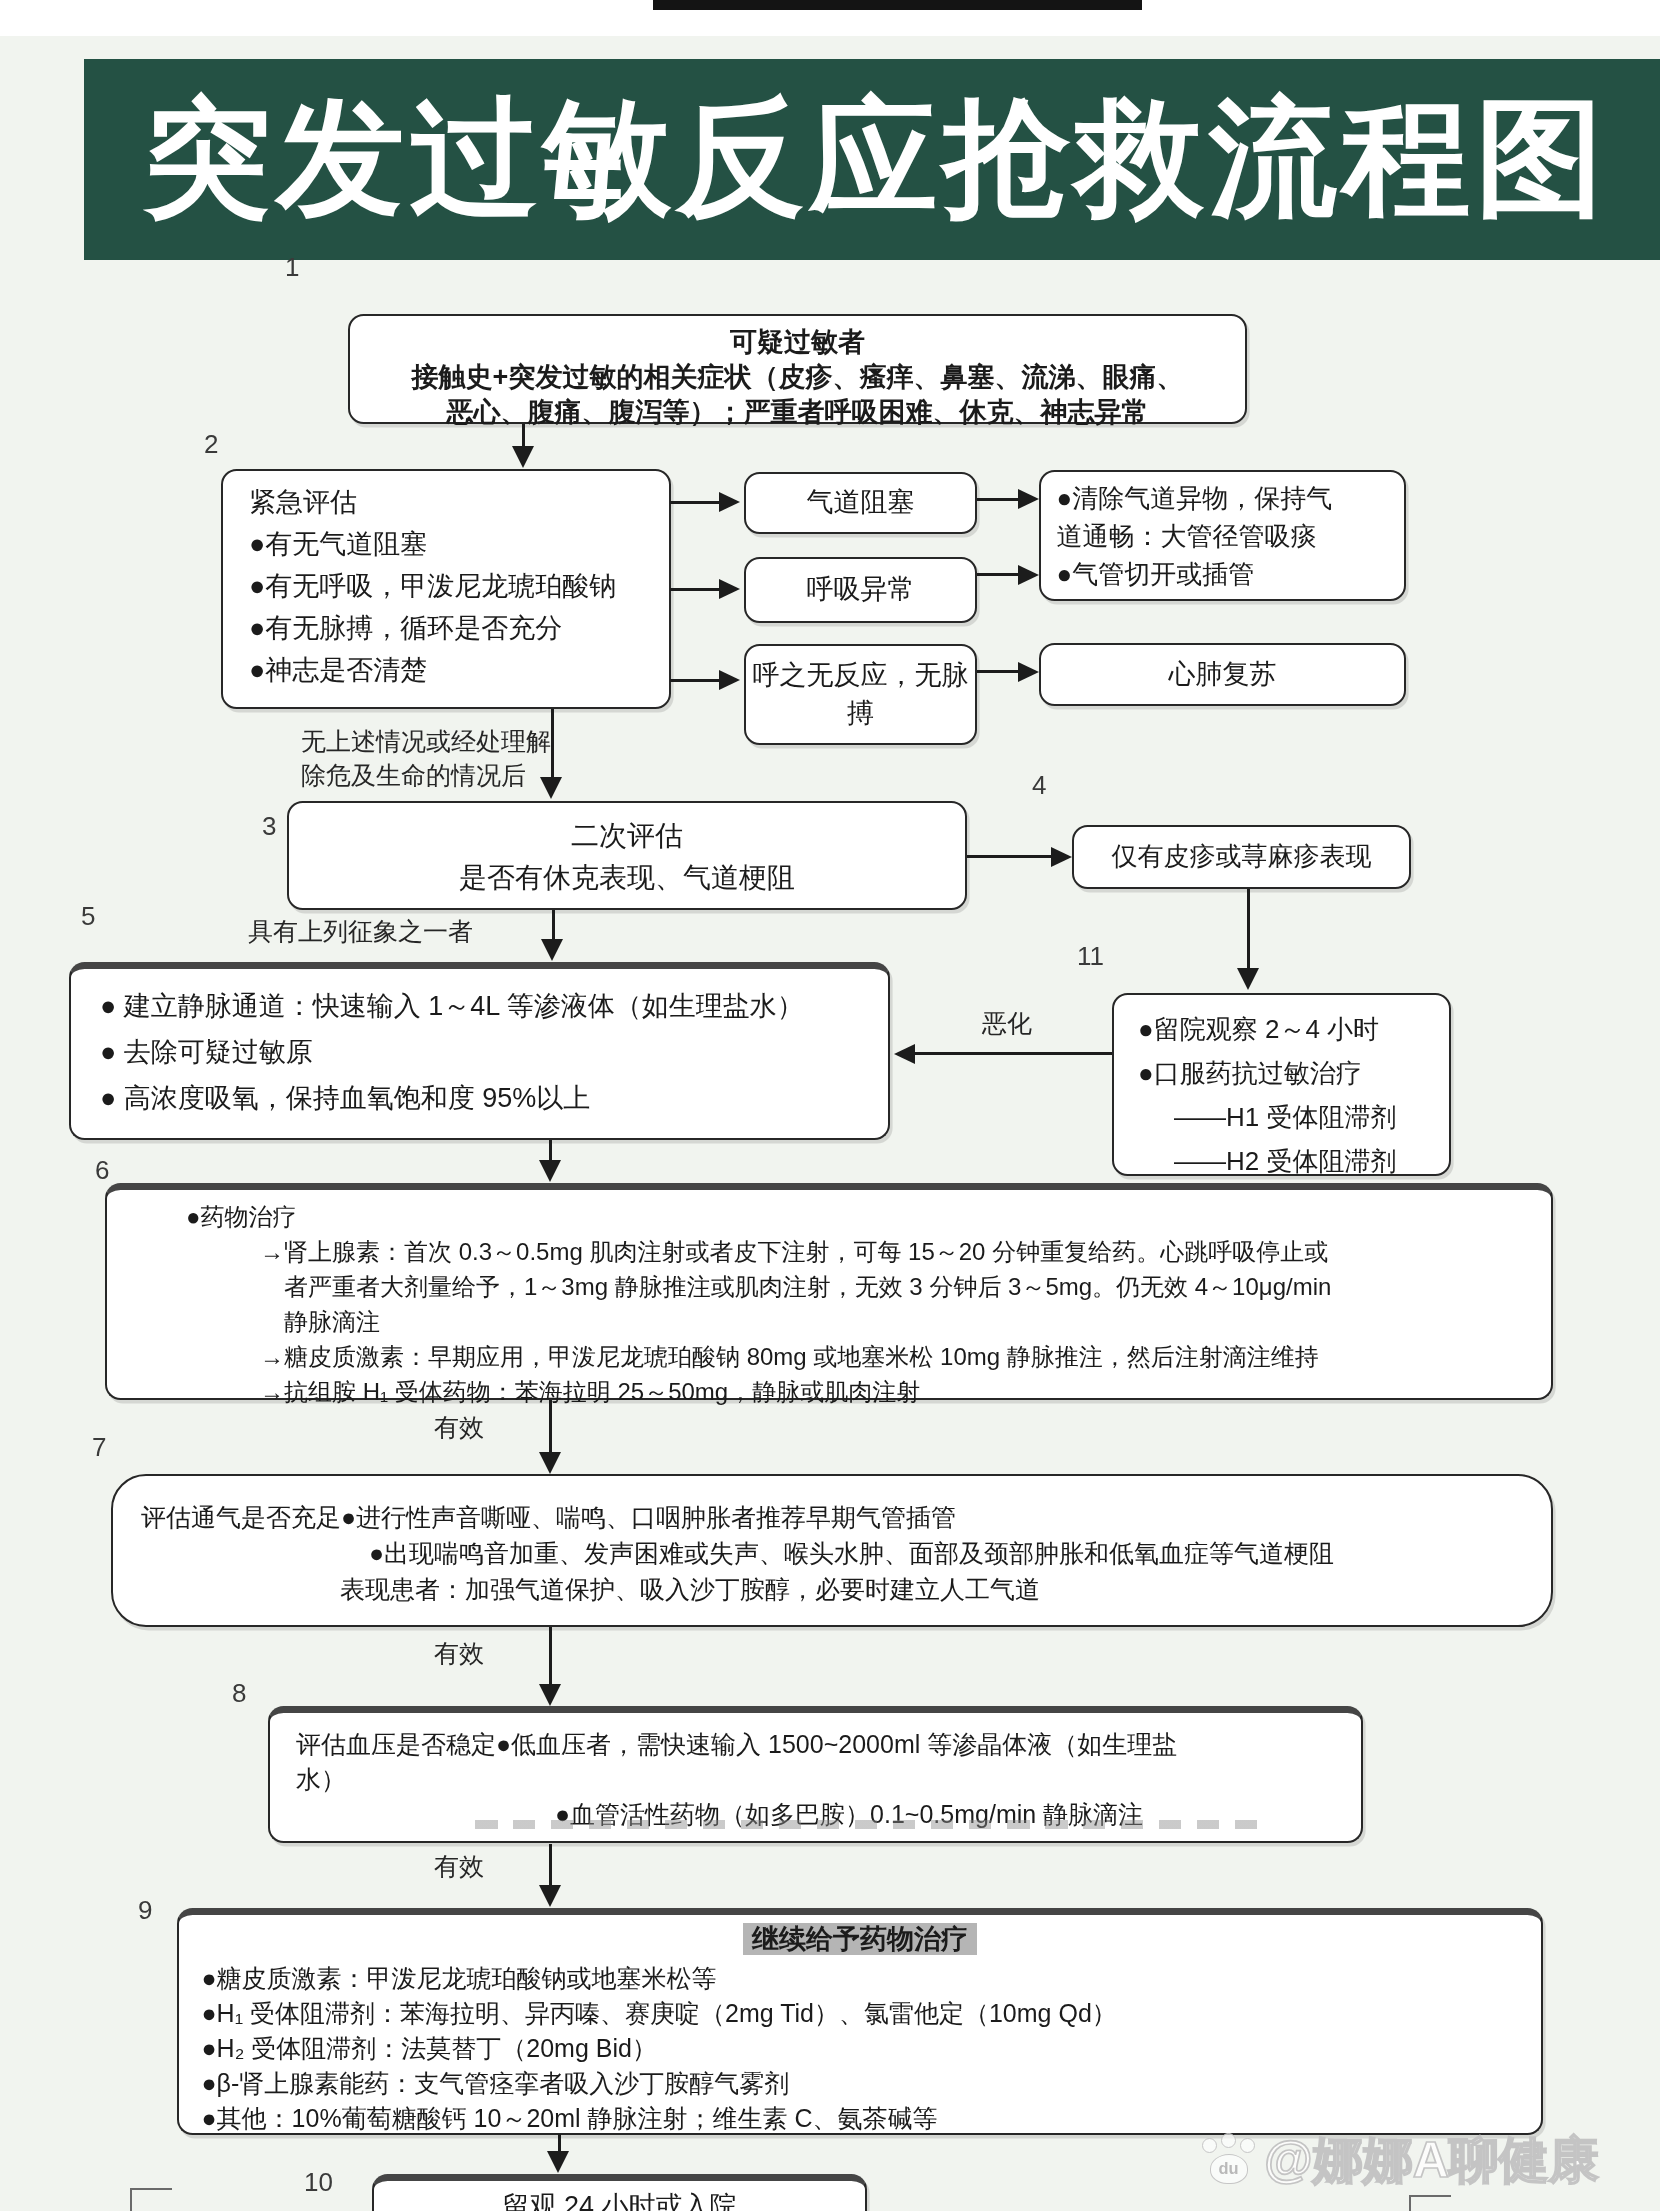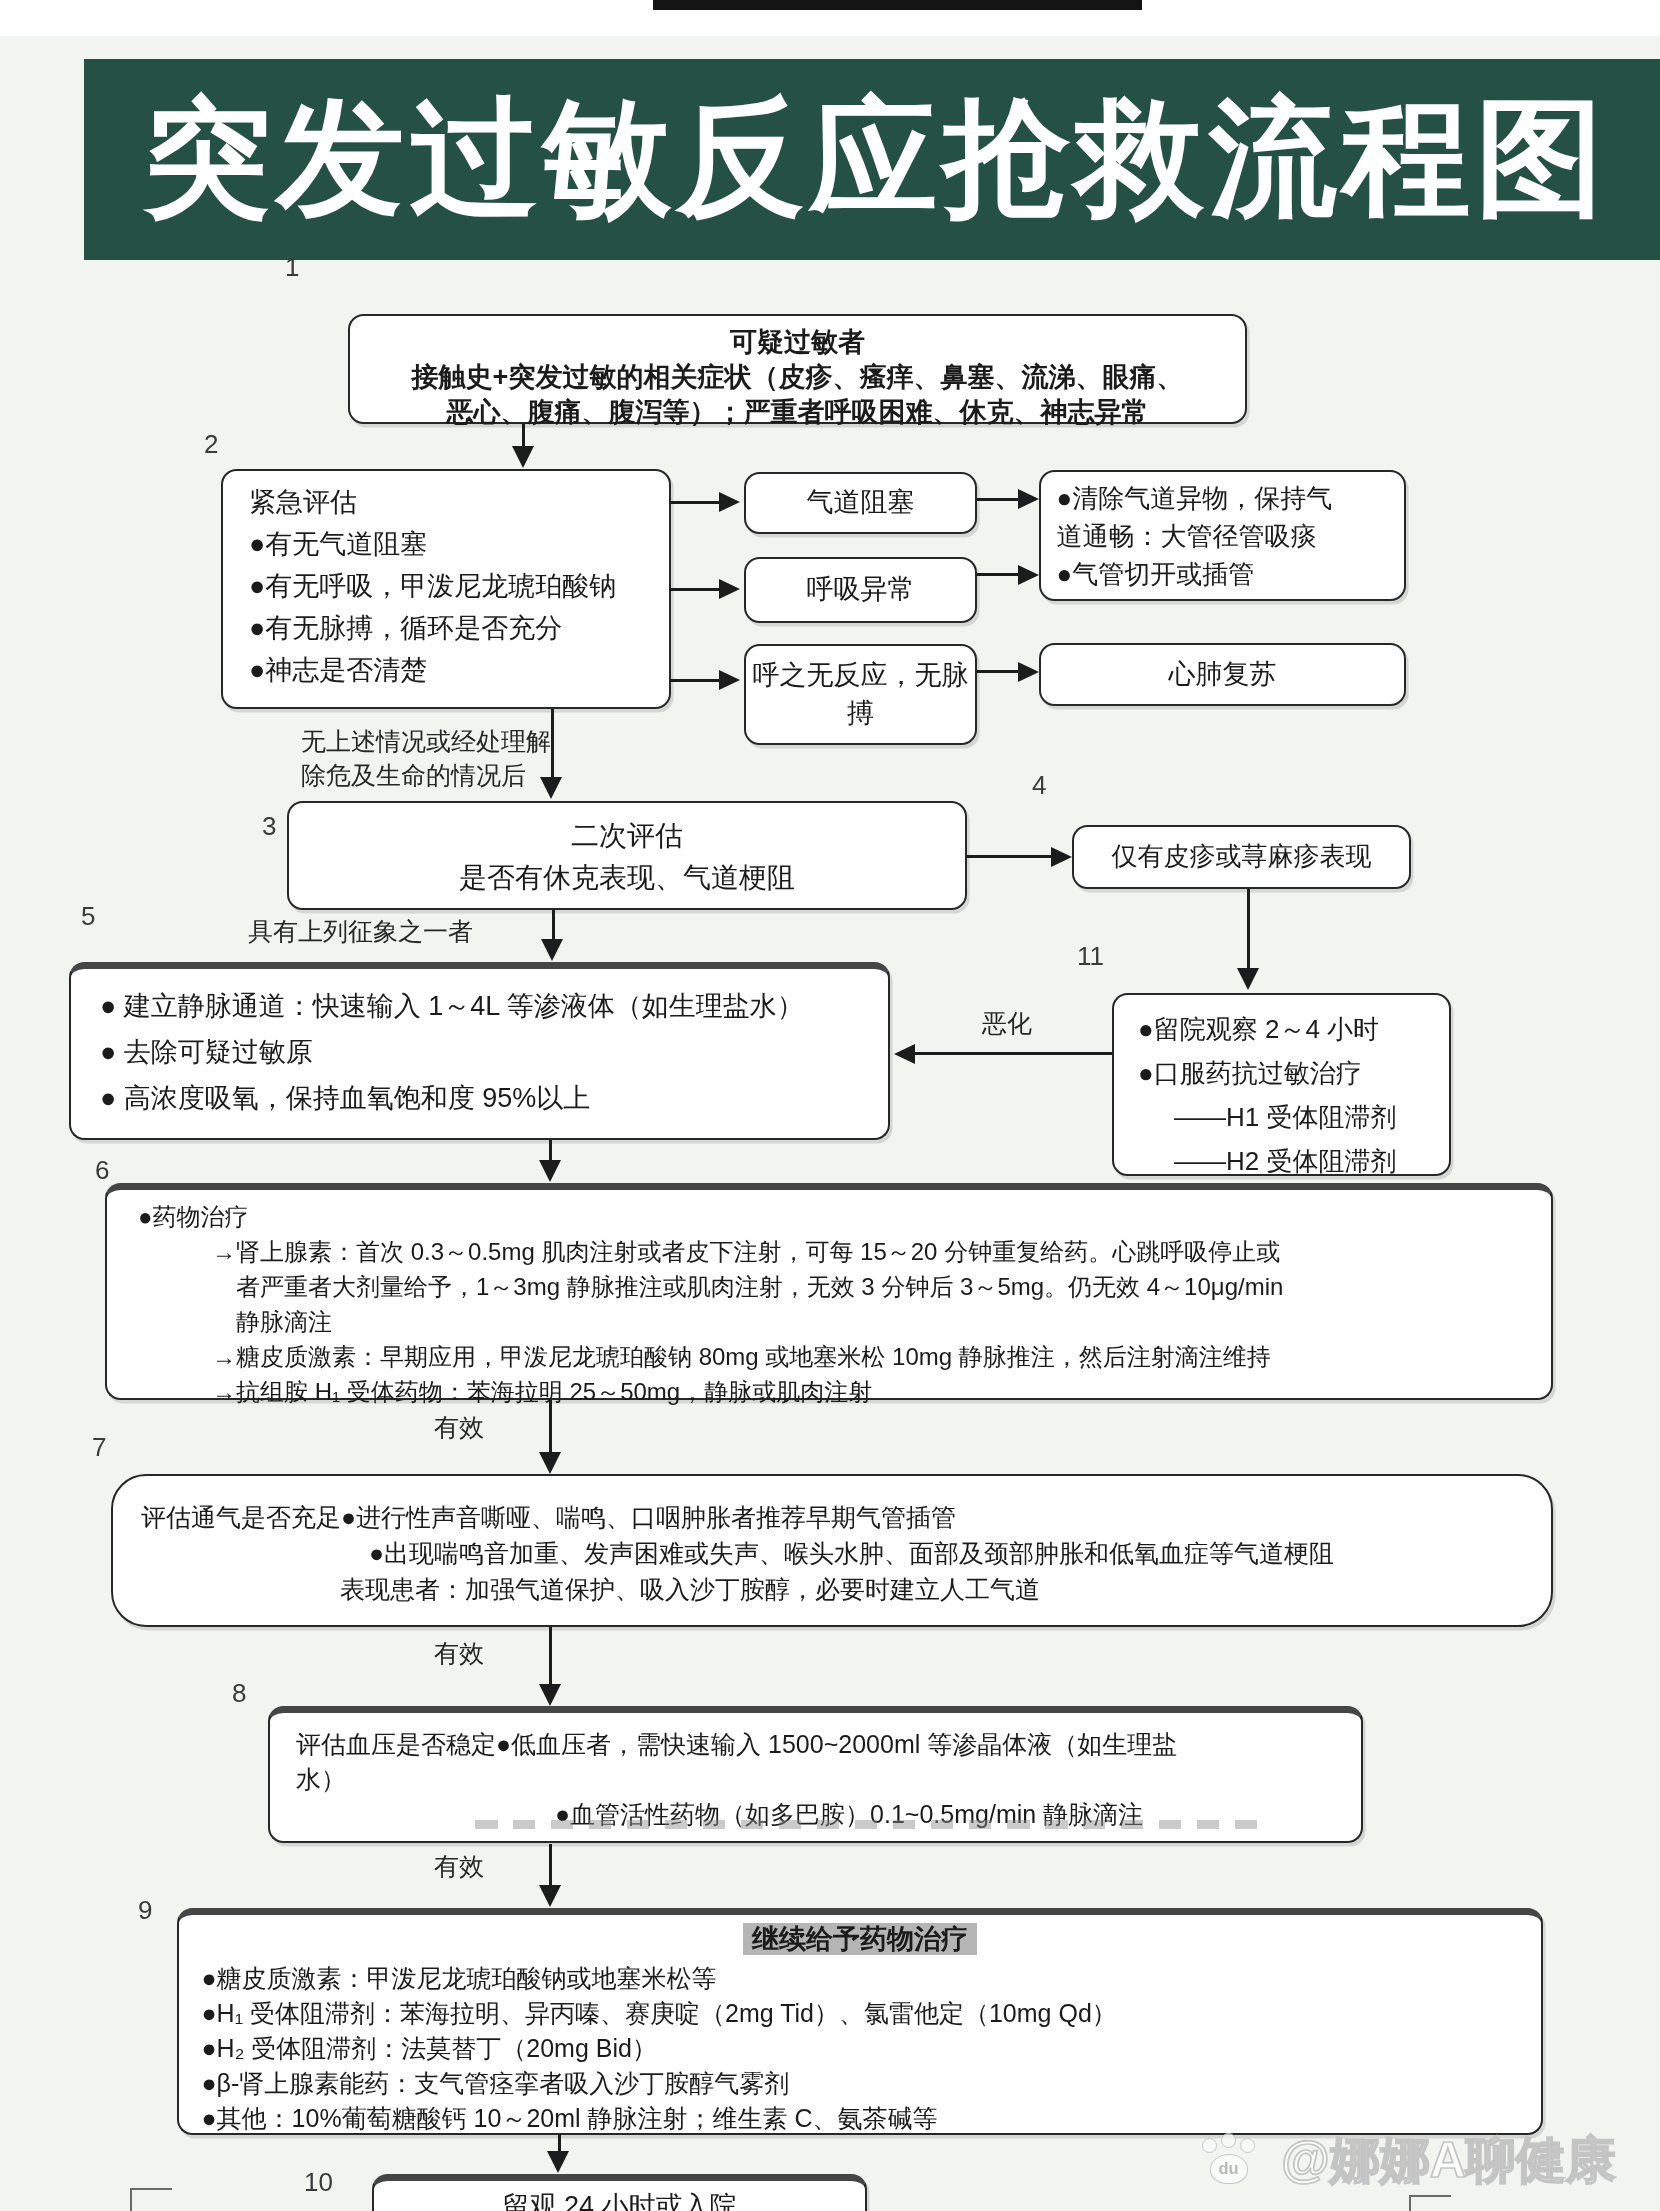--- a/index.html
+++ b/index.html
@@ -37,21 +37,21 @@
   .b7{padding-top:22.5px;font-size:25px;line-height:36px;}
   .b8{padding-top:14px;font-size:25px;line-height:35px;}
   .b9{padding-top:7px;font-size:25px;line-height:35px;}
   .b9 .ttl{text-align:center;font-weight:700;font-size:27px;margin-bottom:3.5px;}
   .b9 .ttl span{background:#b5b5b5;padding:0.9px 8.6px;}
   .b9 .ln{padding-left:22.5px;}
   .b10{font-size:27px;padding-top:7px;text-align:center;}
   .fadeline{position:absolute;left:205px;top:107px;width:796px;height:8.6px;opacity:.45;
     background:repeating-linear-gradient(90deg,#8a8a8a 0 22.5px,transparent 22.5px 38px);}
   .bracket{position:absolute;border-top:2.6px solid #6a6a6a;border-left:2.6px solid #6a6a6a;}
-  .wm{position:absolute;left:1200px;top:2127px;display:flex;align-items:center;gap:24px;}
+  .wm{position:absolute;left:1200px;top:2127px;display:flex;align-items:center;gap:7px;}
   .wm-text{font-size:50px;font-weight:700;color:rgba(255,255,255,0.75);-webkit-text-stroke:1.7px #c4c4c4;white-space:nowrap;}
   .paw{position:relative;width:57px;height:52px;}
   .toe{position:absolute;width:13px;height:13px;border:1.7px solid #c6c6c6;border-radius:50%;background:rgba(255,255,255,0.6);}
   .pad{position:absolute;left:9.5px;top:19px;width:36px;height:28px;border:1.7px solid #c6c6c6;border-radius:50% 50% 45% 45%;background:rgba(255,255,255,0.6);
        display:flex;align-items:center;justify-content:center;font-size:16.4px;font-weight:700;color:#b9b9b9;}
 </style>
 </head>
 <body>
 
 <div id="stage">
@@ -163,21 +163,21 @@
 
   <div class="box b5 thick" style="left:69px;top:962px;width:821px;height:178px;">
     <div class="ln">● 建立静脉通道：快速输入 1～4L 等渗液体（如生理盐水）</div>
     <div class="ln">● 去除可疑过敏原</div>
     <div class="ln">● 高浓度吸氧，保持血氧饱和度 95%以上</div>
   </div>
 
   <div class="vl" style="left:549px;top:1140px;height:22.5px;"></div>
   <div class="ad" style="left:539px;top:1160px;"></div>
 
-  <div class="box b6 thick" style="left:105px;top:1183px;width:1448px;height:217px;">
+  <div class="box b6 thick" style="left:105px;top:1183px;width:1448px;height:217px;padding-left:48px;">
     <div class="ln" style="padding-left:31px;">●药物治疗</div>
     <div class="ln" style="padding-left:105px;">→肾上腺素：首次 0.3～0.5mg 肌肉注射或者皮下注射，可每 15～20 分钟重复给药。心跳呼吸停止或</div>
     <div class="ln" style="padding-left:129px;">者严重者大剂量给予，1～3mg 静脉推注或肌肉注射，无效 3 分钟后 3～5mg。仍无效 4～10μg/min</div>
     <div class="ln" style="padding-left:129px;">静脉滴注</div>
     <div class="ln" style="padding-left:105px;">→糖皮质激素：早期应用，甲泼尼龙琥珀酸钠 80mg 或地塞米松 10mg 静脉推注，然后注射滴注维持</div>
     <div class="ln" style="padding-left:105px;">→抗组胺 H₁ 受体药物：苯海拉明 25～50mg，静脉或肌肉注射</div>
   </div>
 
   <div class="lbl" style="left:434px;top:1411px;">有效</div>
   <div class="vl" style="left:549px;top:1400px;height:54px;"></div>

